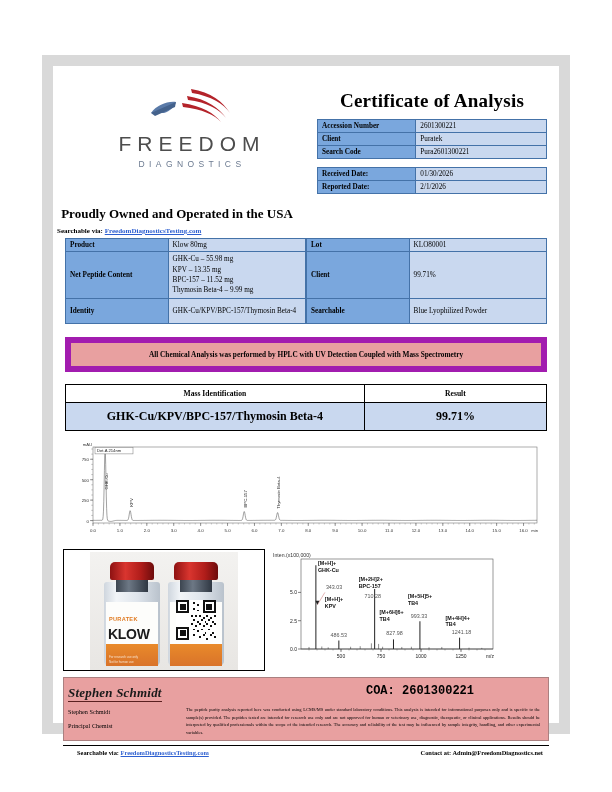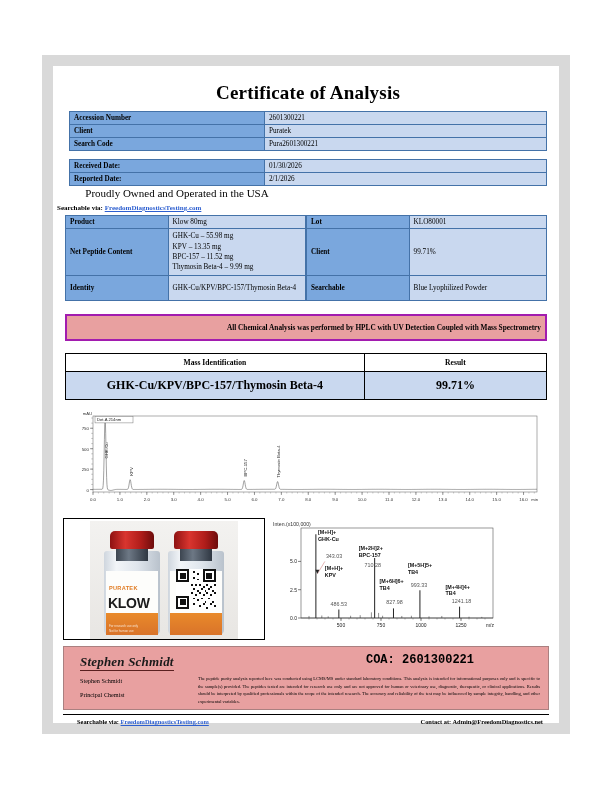--- a/index.html
+++ b/index.html
@@ -59,21 +59,21 @@
     color: #6b7a90;
     margin-top: 3px;
     margin-left: 6px;
   }
   .right-col { flex: 1; padding-left: 4px; }
   .coa-title {
     font-family: "Liberation Serif", serif;
     font-weight: bold;
     font-size: 19px;
     text-align: center;
-    margin: 8px 0 7px 0;
+    margin: 16px 0 7px 0;
     letter-spacing: 0.2px;
   }
 
   
   table.info {
     border-collapse: collapse;
     width: 100%;
     font-size: 7.2px;
     font-family: "Liberation Serif", serif;
     table-layout: fixed;
@@ -88,24 +88,24 @@
     background: #7aa7dd;
     font-weight: bold;
     width: 39%;
   }
   table.info td.v { background: #c9d8ef; }
   .gap-8 { height: 8px; }
 
   
   .usa-line {
     text-align: center;
-    font-size: 11px;
-    font-weight: normal;
-    font-family: "Liberation Serif", serif;
-    margin-top: 1px;
+    font-size: 13px;
+    font-weight: bold;
+    font-family: "Liberation Serif", serif;
+    margin-top: 12px;
   }
   .search-line {
     font-size: 7px;
     font-weight: bold;
     font-family: "Liberation Serif", serif;
     margin-top: 5px;
     padding-left: 4px;
   }
   .search-line .lnk {
     color: #2d5fd0;
@@ -119,22 +119,22 @@
   }
   .mid-col { flex: 1; }
   table.info td.tall { height: 42px; }
   table.info td.tall2 { height: 20px; }
   .multiline { line-height: 1.45; }
 
   
   .pink-banner {
     margin: 13px 12px 0 12px;
     background: #e8a0a0;
-    border: 2px solid #a21caf;
-    text-align: right;
+    border: 6px solid #a21caf;
+    text-align: center;
     font-weight: bold;
     font-size: 7.3px;
     padding: 7px 4px;
     font-family: "Liberation Serif", serif;
   }
 
   
   table.massid {
     margin: 12px 12px 0 12px;
     width: calc(100% - 24px);
@@ -240,21 +240,21 @@
     position: absolute; bottom: 26px; left: 8px;
     width: 40px; height: 40px; background: #ffffff;
   }
 
   
   .sig-block {
     margin: 6px 10px 0 10px;
     background: #e8a0a0;
     border: 1px solid #aa8080;
     position: relative;
-    padding: 5px 8px 3px 16px;
+    padding: 5px 8px 3px 4px;
   }
   .sig-name-script {
     font-family: "Liberation Serif", serif;
     font-style: italic;
     font-weight: bold;
     font-size: 13px;
     color: #1a1a1a;
     border-bottom: 1px solid #5a2020;
     display: inline-block;
     padding-bottom: 0px;
@@ -289,20 +289,33 @@
   .footer-bar .lnk { color: #2d5fd0; text-decoration: underline; }
 </style>
 </head>
 <body>
 
 <div class="page-frame">
   <div class="page-sheet">
 
     <div class="header-row">
 
+      <div class="brand-col">
+        <div class="flag-logo">
+          <svg width="120" height="42" viewBox="0 0 120 42">
+            <path d="M62 3 C82 6 94 16 101 27 C95 18 82 10 63 7 Z" fill="#b4232a"></path>
+            <path d="M58 10 C78 13 90 22 97 32 C91 24 78 16 59 14 Z" fill="#b4232a"></path>
+            <path d="M53 17 C73 20 85 27 92 36 C86 29 73 23 54 21 Z" fill="#b4232a"></path>
+            <path d="M22 27 C28 19 38 15 47 16 C45 21 41 25 35 27 Z" fill="#5a7aa8"></path>
+            <path d="M22 27 L47 16 L46 21 L26 30 Z" fill="#44628c"></path>
+          </svg>
+        </div>
+        <div class="brand-word">FREEDOM</div>
+        <div class="brand-sub">DIAGNOSTICS</div>
+      </div>
 
       <div class="right-col">
         <div class="coa-title">Certificate of Analysis</div>
 
         <table class="info">
           <tbody>
             <tr>
               <td class="k">Accession Number</td>
               <td class="v">2601300221</td>
             </tr>

